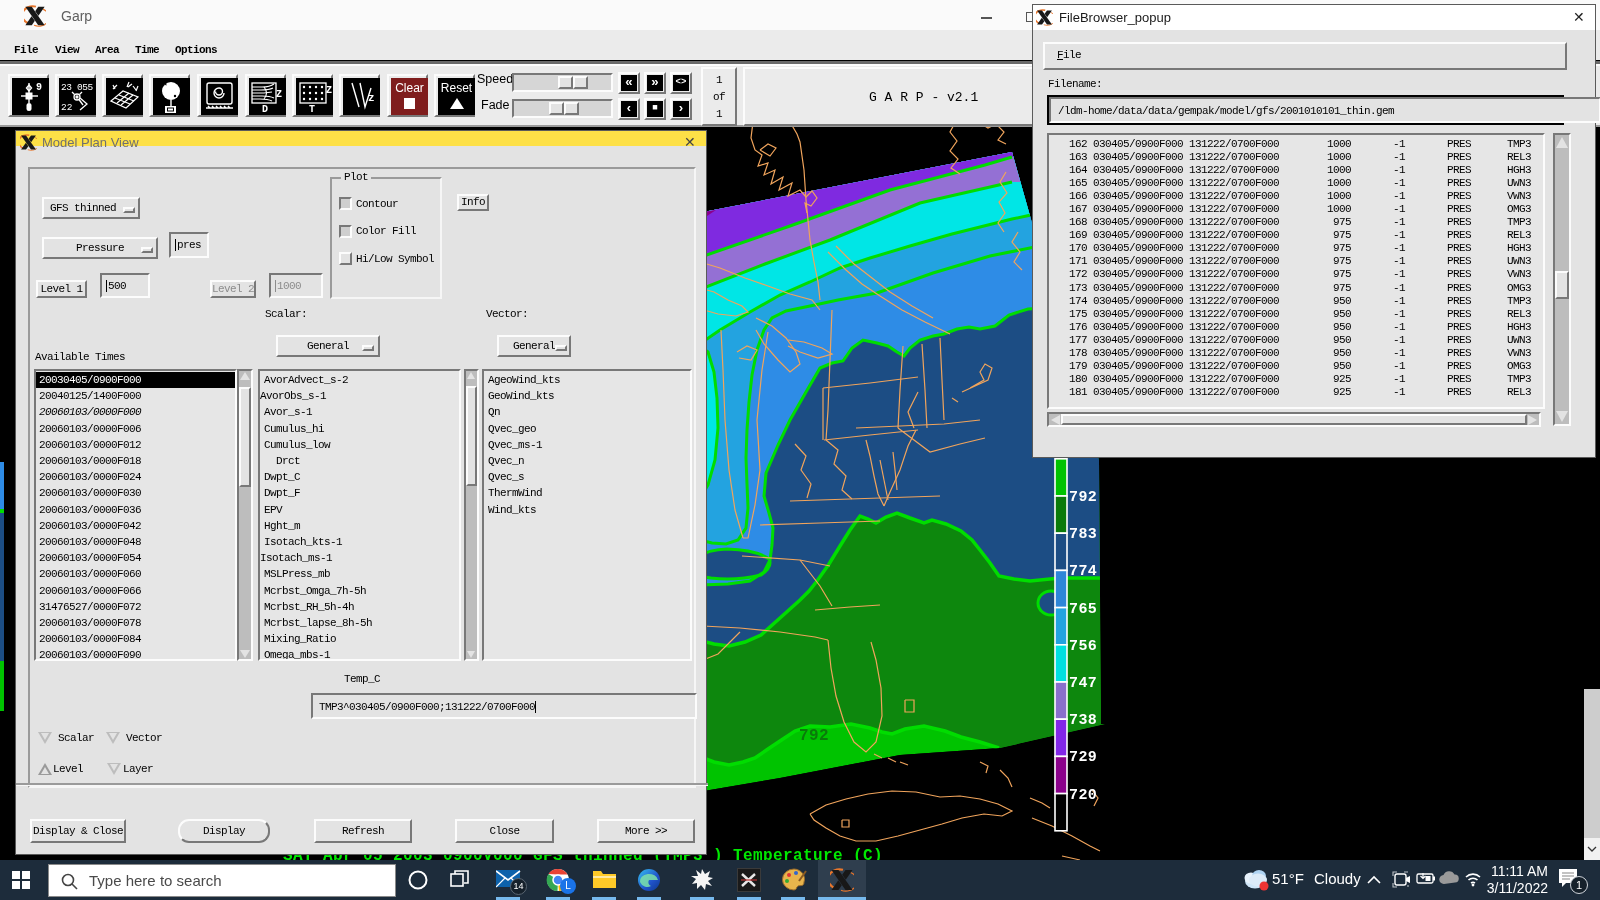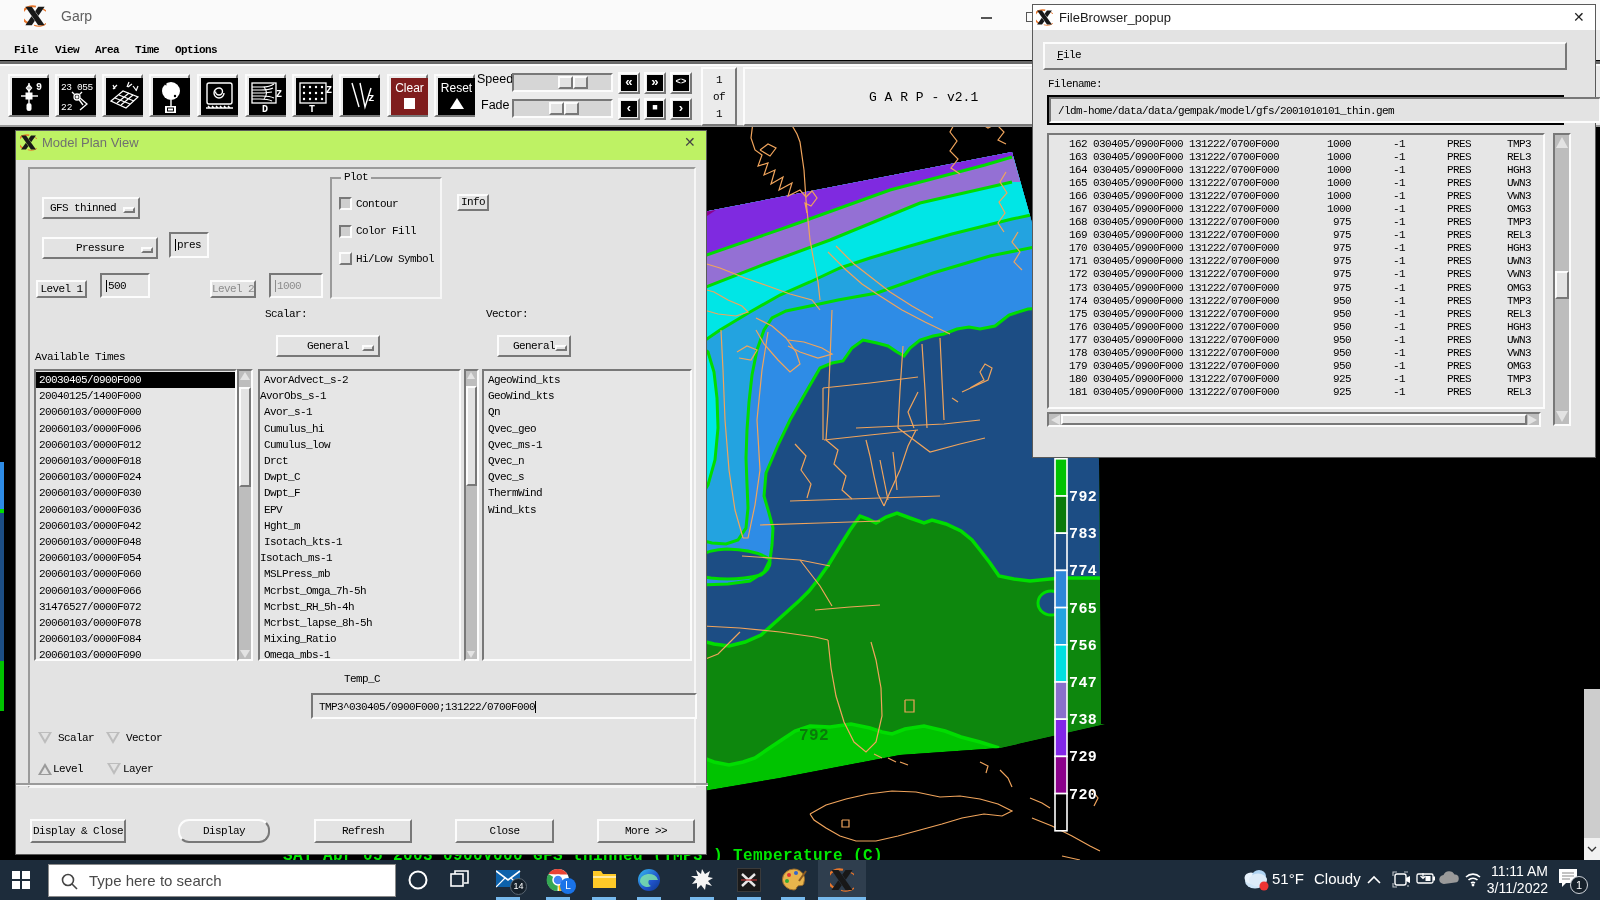--- a/index.html
+++ b/index.html
@@ -305,21 +305,21 @@
 <rect x="0" y="661" width="4" height="50" fill="#00c300"></rect>
   </svg>
   <div class="abs" style="left:1584px;top:460px;width:16px;height:402px;background:#000;"></div>
   <div class="abs" style="left:1584px;top:689px;width:16px;height:149px;background:#cdcdcd;"></div>
   <div class="abs" style="left:1584px;top:838px;width:16px;height:24px;background:#f1f1f1;"><svg width="16" height="22">
         <path d="M4,9 L8,13 L12,9" stroke="#333" stroke-width="1.3" fill="none"></path>
       </svg></div>
 </div>
 
 <div class="abs" style="left:15px;top:130px;width:692px;height:725px;background:#e3e3e3;border:1px solid #5a5a5a;">
-  <div class="abs" style="left:0;top:0;width:690px;height:29px;background:#bef264;">
+  <div class="abs" style="left:0;top:0;width:690px;height:15px;background:#fde047;">
     <div class="abs" style="left:4px;top:3px;"><svg width="17" height="17" viewBox="0 0 24 24">
           <path d="M13,1.8 A 10.5,9 0 0 0 6,20.5" stroke="#e8762c" stroke-width="2.2" fill="none"></path>
           <path d="M11,22.2 A 10.5,9 0 0 0 20.5,4.5" stroke="#e8762c" stroke-width="1.2" fill="none"></path>
           <path d="M1.5,2 L8.5,2 L22.5,22 L15.5,22 Z" fill="#181818"></path>
           <path d="M22.5,2 L15.5,2 L12.2,6.8 L15.7,11.8 Z" fill="#181818"></path>
           <path d="M1.5,22 L8.5,22 L11.8,17.2 L8.3,12.2 Z" fill="#181818"></path>
         </svg></div>
     <div class="abs" style="left:26px;top:4px;font-size:13px;color:#707070;">Model Plan View</div>
     <div class="abs" style="left:668px;top:3px;font-size:14px;color:#444;">✕</div>
   </div>
@@ -343,21 +343,21 @@
 <div class="abs raised btn" style="left:441px;top:40px;width:32px;height:17px;">Info</div>
 <div class="abs mono" style="left:249px;top:154px;">Scalar:</div>
 <div class="abs mono" style="left:470px;top:154px;">Vector:</div>
 <div class="abs raised btn" style="left:260px;top:181px;width:104px;height:22px;padding-top:3px;">General<span class="abs raised" style="left:84px;top:8px;width:12px;height:6px;"></span></div>
 <div class="abs raised btn" style="left:481px;top:181px;width:74px;height:22px;padding-top:3px;">General<span class="abs raised" style="left:56px;top:8px;width:12px;height:6px;"></span></div>
 <div class="abs mono" style="left:19px;top:197px;">Available Times</div>
 <div class="abs sunken" style="left:18px;top:215px;width:203px;height:292px;background:#e6e6e6;overflow:hidden;">
         <div style="line-height:16.2px;margin-top:1px;">
           <div style="background:#000;color:#fff;padding-left:3px;">20030405/0900F000</div>
           <div style="padding-left:3px;">20040125/1400F000</div>
-          <div style="padding-left:3px;">20060103/0000F000</div>
+          <div style="padding-left:3px;font-style:italic;">20060103/0000F000</div>
           <div style="padding-left:3px;">20060103/0000F006</div>
           <div style="padding-left:3px;">20060103/0000F012</div>
           <div style="padding-left:3px;">20060103/0000F018</div>
           <div style="padding-left:3px;">20060103/0000F024</div>
           <div style="padding-left:3px;">20060103/0000F030</div>
           <div style="padding-left:3px;">20060103/0000F036</div>
           <div style="padding-left:3px;">20060103/0000F042</div>
           <div style="padding-left:3px;">20060103/0000F048</div>
           <div style="padding-left:3px;">20060103/0000F054</div>
           <div style="padding-left:3px;">20060103/0000F060</div>
@@ -373,21 +373,21 @@
         <div class="abs" style="left:1px;bottom:1px;width:0;height:0;border-left:5px solid transparent;border-right:5px solid transparent;border-top:8px solid #e3e3e3;"></div>
         <div class="abs raised" style="left:0px;top:16px;width:12px;height:100px;background:#e3e3e3;"></div>
       </div>
 <div class="abs sunken" style="left:242px;top:215px;width:203px;height:292px;background:#e6e6e6;overflow:hidden;">
         <div style="line-height:16.2px;margin-top:1px;">
           <div style="padding-left:4px;">AvorAdvect_s-2</div>
           <div style="">AvorObs_s-1</div>
           <div style="padding-left:4px;">Avor_s-1</div>
           <div style="padding-left:4px;">Cumulus_hi</div>
           <div style="padding-left:4px;">Cumulus_low</div>
-          <div style="padding-left:4px;">Drct</div>
+          <div style="padding-left:16px;">Drct</div>
           <div style="padding-left:4px;">Dwpt_C</div>
           <div style="padding-left:4px;">Dwpt_F</div>
           <div style="padding-left:4px;">EPV</div>
           <div style="padding-left:4px;">Hght_m</div>
           <div style="padding-left:4px;">Isotach_kts-1</div>
           <div style="">Isotach_ms-1</div>
           <div style="padding-left:4px;">MSLPress_mb</div>
           <div style="padding-left:4px;">Mcrbst_Omga_7h-5h</div>
           <div style="padding-left:4px;">Mcrbst_RH_5h-4h</div>
           <div style="padding-left:4px;">Mcrbst_lapse_8h-5h</div>

